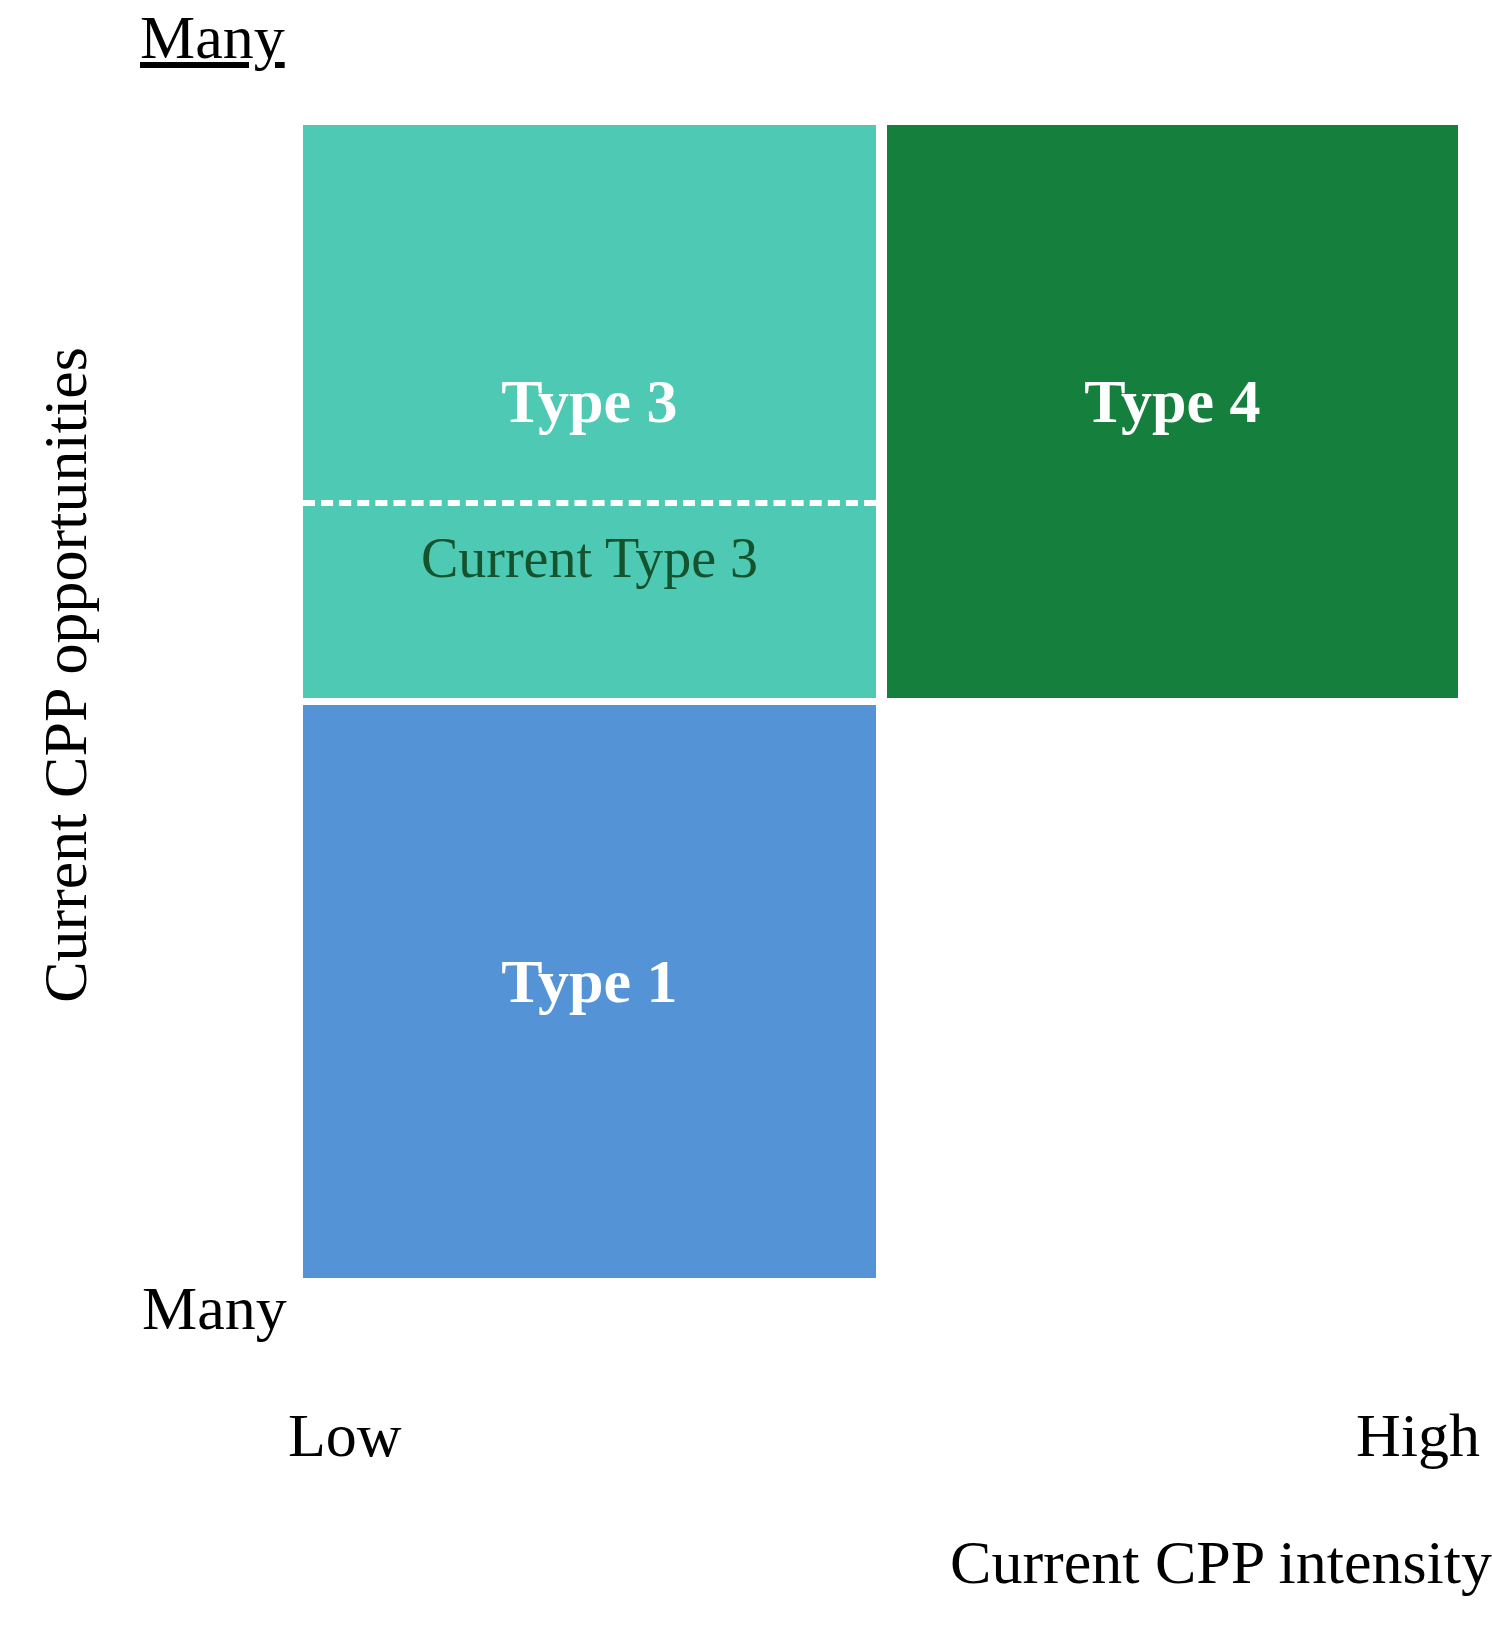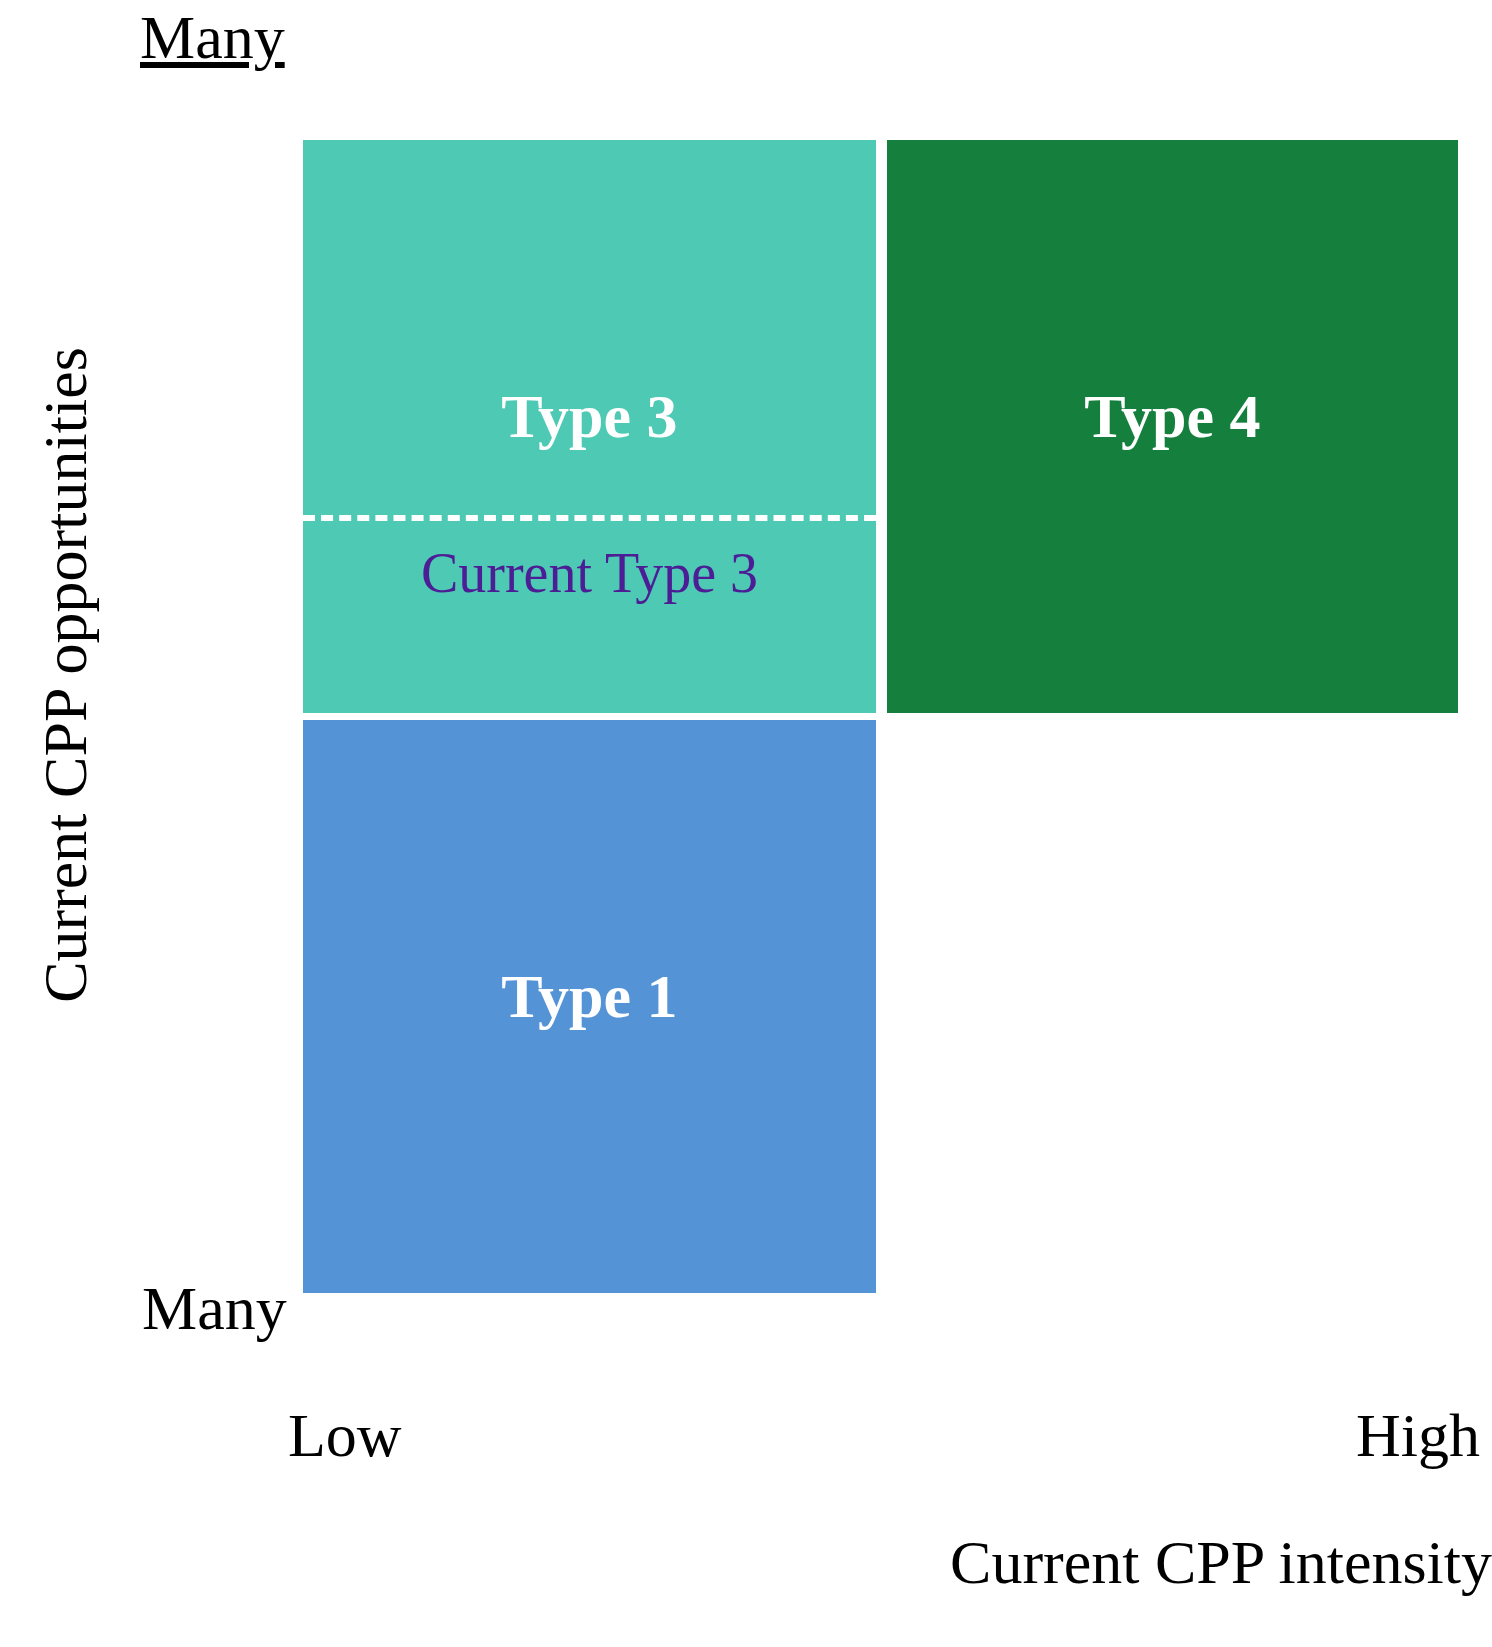--- a/index.html
+++ b/index.html
@@ -75,21 +75,21 @@
     transform-origin: center center;
     font-size: 62px;
     line-height: 1;
     white-space: nowrap;
   }
 
   
   .matrix {
     position: absolute;
     left: 303px;
-    top: 140px;
+    top: 125px;
     width: 1155px;
     height: 1153px;
   }
   .cell {
     position: absolute;
     box-sizing: border-box;
     display: block;
   }
   .cell-type3 { left: 0px;   top: 0px;   width: 573px; height: 573px; }
   .cell-type4 { left: 584px; top: 0px;   width: 571px; height: 573px; }
@@ -115,21 +115,21 @@
   
   .cell-type1 .cell-label,
   .cell-type2 .cell-label { top: 245px; }
 
   .sub-label {
     position: absolute;
     left: 0;
     right: 0;
     top: 405px;
     text-align: center;
-    color: #4c1d95;
+    color: #14532d;
     font-size: 56px;
     font-weight: normal;
     line-height: 1;
     white-space: nowrap;
   }
 
   .dashed-divider {
     position: absolute;
     left: 0px;
     right: 0px;

